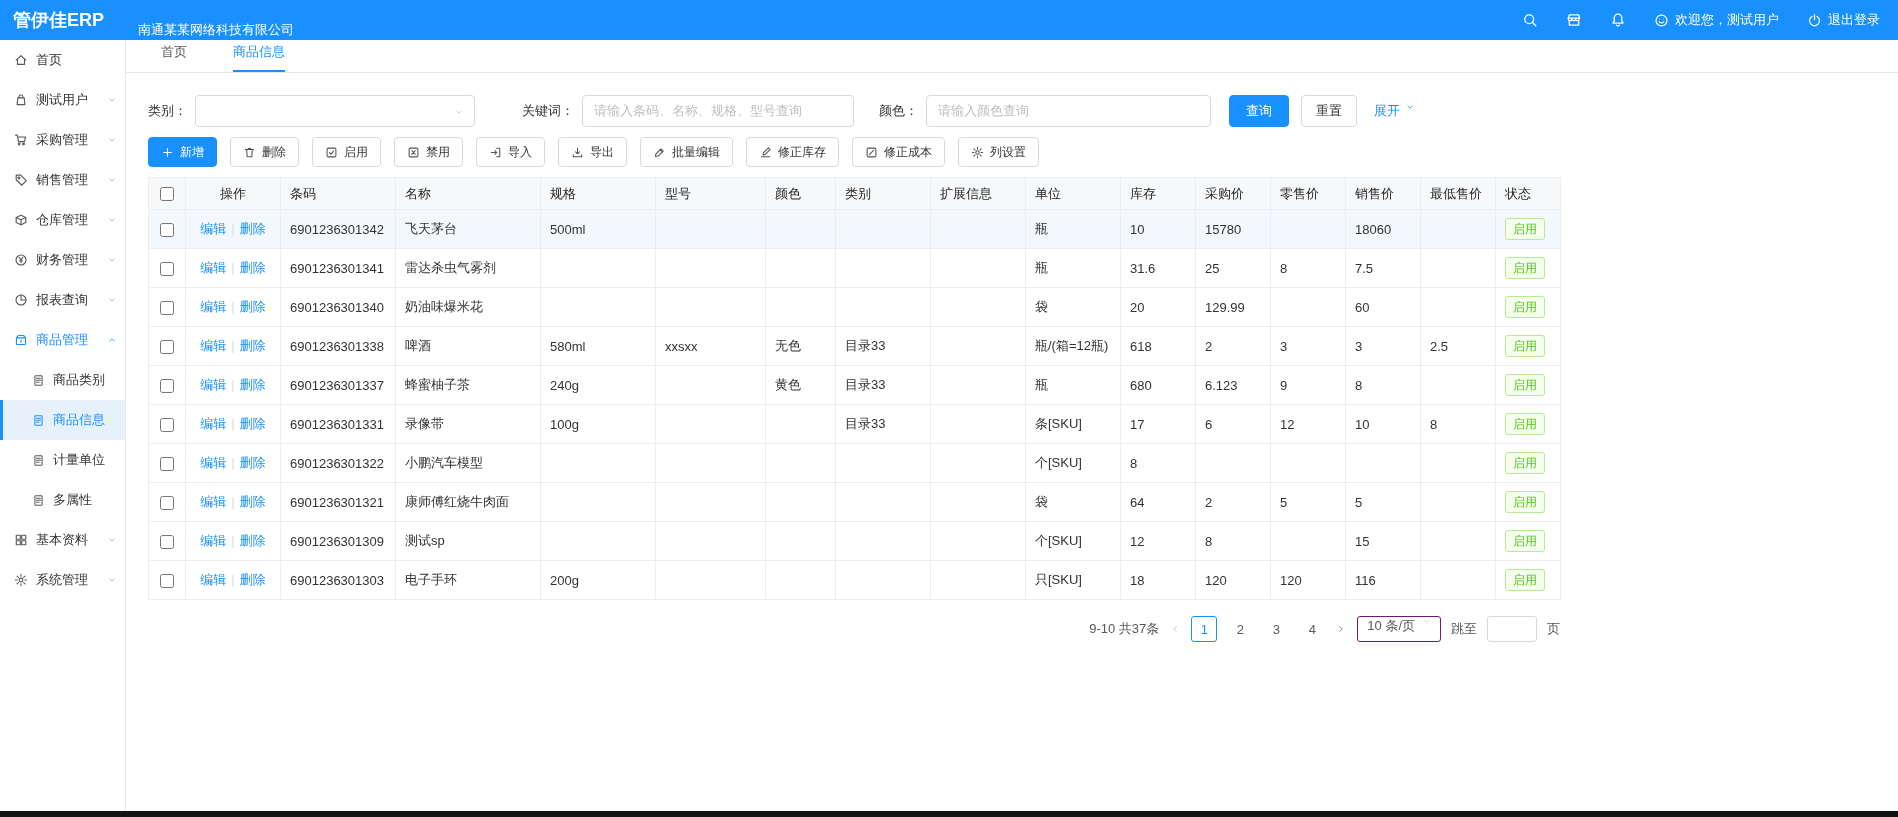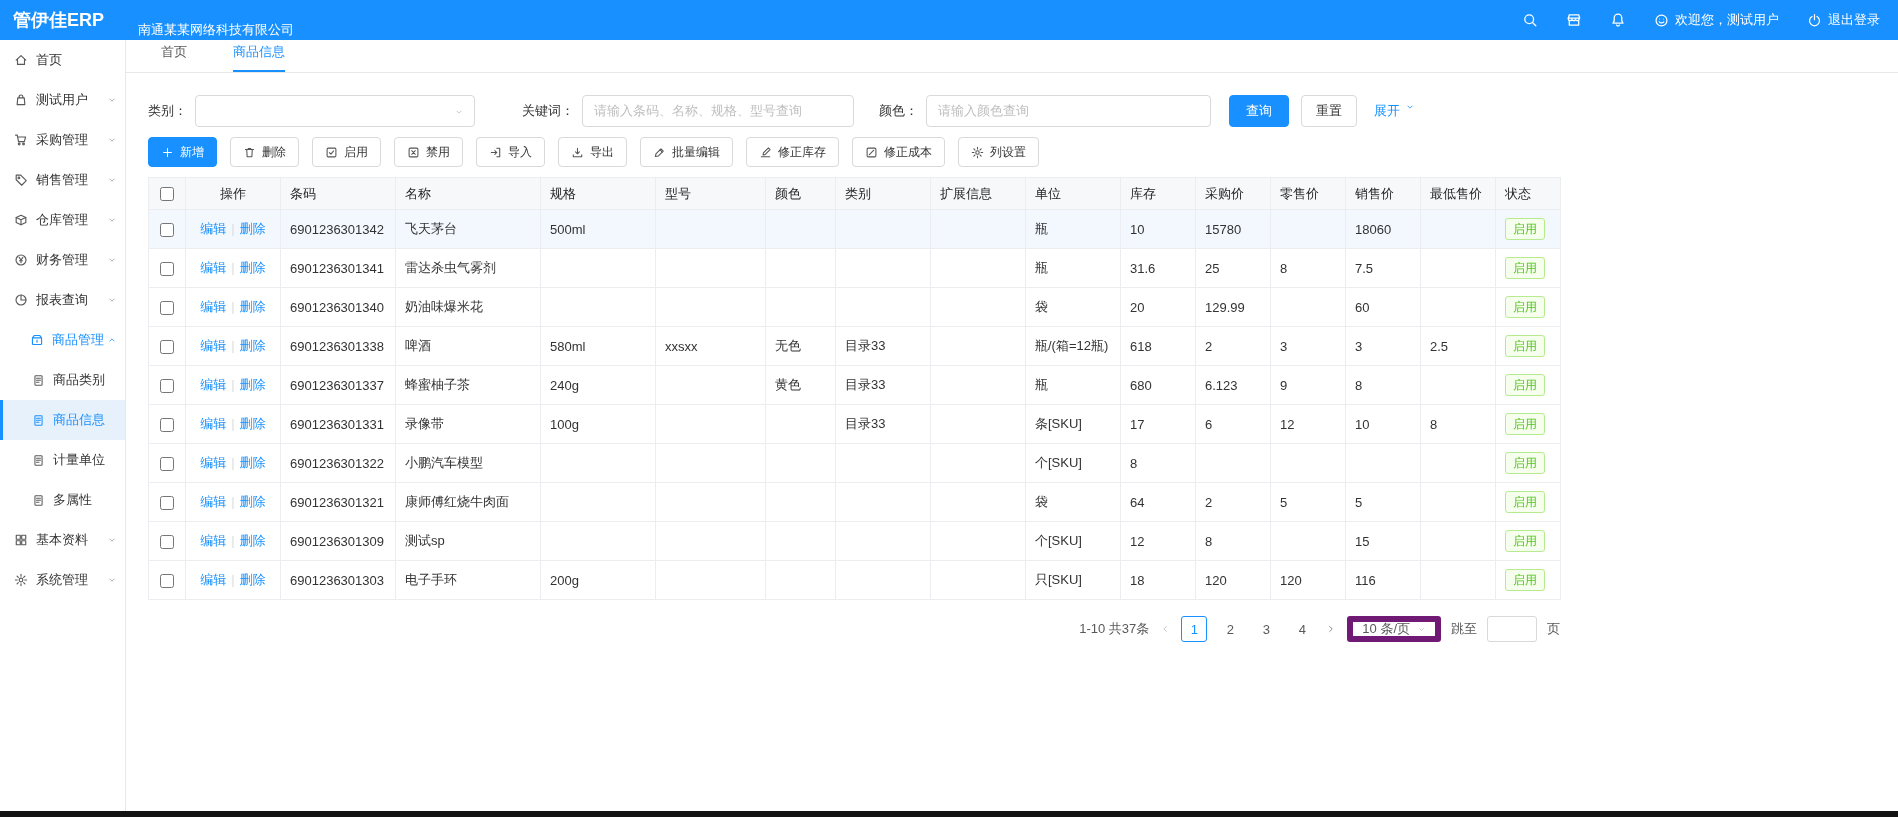--- a/index.html
+++ b/index.html
@@ -20,21 +20,21 @@
   .hicon { width:16px; height:16px; margin-left:28px; cursor:pointer; }
   .header-user, .header-logout { display:flex; align-items:center; margin-left:28px; cursor:pointer; white-space:nowrap; }
   .header-user .uicon, .header-logout .uicon { width:15px; height:15px; margin-right:6px; }
 
   
   .sidebar { position:absolute; top:40px; left:0; width:126px; height:777px; background:#fff; border-right:1px solid #e8e8e8; overflow:hidden; z-index:4; }
   .side-item { height:40px; display:flex; align-items:center; padding:0 8px 0 14px; cursor:pointer; color:#333; }
   .side-item .sicon { width:14px; height:14px; margin-right:8px; color:#595959; flex:none; }
   .side-item .slabel { flex:1; white-space:nowrap; }
   .side-item .chev { width:10px; height:10px; color:#999; flex:none; }
-  .side-item.active-section { color:#1890ff;margin-left:16px; }
+  .side-item.active-section { color:#1890ff; }
   .side-item.active-section .sicon, .side-item.active-section .chev { color:#1890ff; }
   .sub-item { height:40px; display:flex; align-items:center; padding-left:32px; cursor:pointer; color:#333; }
   .sub-item .sicon { width:13px; height:13px; margin-right:8px; color:#595959; flex:none; }
   .sub-item .slabel { white-space:nowrap; }
   .sub-item.active { background:#e7f1fb; color:#1890ff; border-left:3px solid #1890ff; padding-left:29px; }
   .sub-item.active .sicon { color:#1890ff; }
 
   
   .tabbar { position:absolute; top:40px; left:126px; width:1772px; height:33px; background:#fff; border-bottom:1px solid #e8e8e8; display:flex; align-items:flex-end; padding-left:35px; gap:46px; z-index:3; }
   .tab { padding-bottom:9px; color:#595959; cursor:pointer; border-bottom:2px solid transparent; }
@@ -80,21 +80,21 @@
   .ldiv { color:#dcdcdc; margin:0 5px; }
   .badge { display:inline-block; padding:2px 7px; font-size:12px; line-height:16px; color:#52c41a; background:#f6ffed; border:1px solid #b7eb8f; border-radius:3px; }
 
   
   .pagination { width:1412px; margin:16px 0 0 22px; display:flex; align-items:center; justify-content:flex-end; gap:10px; color:#595959; }
   .page-nums { display:flex; align-items:center; gap:10px; }
   .page-num { min-width:26px; height:26px; display:flex; align-items:center; justify-content:center; border-radius:3px; cursor:pointer; color:#595959; }
   .page-num.current { border:1px solid #1890ff; color:#1890ff; background:#fff; }
   .page-arrow { width:12px; height:12px; cursor:pointer; color:#8c8c8c; }
   .page-arrow.prev { color:#c4c4c4; }
-  .page-size { height:26px; border:6px solid #701a75; border-radius:3px; background:#fff; display:flex; align-items:center; gap:7px; padding:0 9px; cursor:pointer; white-space:nowrap; }
+  .page-size { height:26px; border:1px solid #701a75; border-radius:3px; background:#fff; display:flex; align-items:flex-start; gap:7px; padding:0 9px; cursor:pointer; white-space:nowrap; }
   .page-size .chev { width:9px; height:9px; color:#bfbfbf; }
   .jump-input { width:50px; height:26px; border:1px solid #d9d9d9; border-radius:3px; background:#fff; padding:0 6px; }
 
   .bottom-bar { position:absolute; left:0; bottom:0; width:1898px; height:6px; background:#131313; z-index:10; }
 </style>
 </head>
 <body>
 
 <div class="header">
   <div class="logo">管伊佳ERP</div>
@@ -661,21 +661,21 @@
             <td>120</td>
             <td>116</td>
             <td></td>
             <td><span class="badge">启用</span></td>
           </tr>
         </tbody>
     </table>
   </div>
 
   <div class="pagination">
-    <span>1-10 共37条</span>
+    <span>9-10 共37条</span>
     <span class="page-arrow prev">
         <svg viewBox="0 0 16 16" fill="none" stroke="currentColor" stroke-width="1.3" stroke-linecap="round" stroke-linejoin="round">
           <path d="M9.8 4.6L6.4 8l3.4 3.4"></path>
         </svg>
       </span>
     <span class="page-nums">
         <span class="page-num current">1</span>
         <span class="page-num">2</span>
         <span class="page-num">3</span>
         <span class="page-num">4</span>

